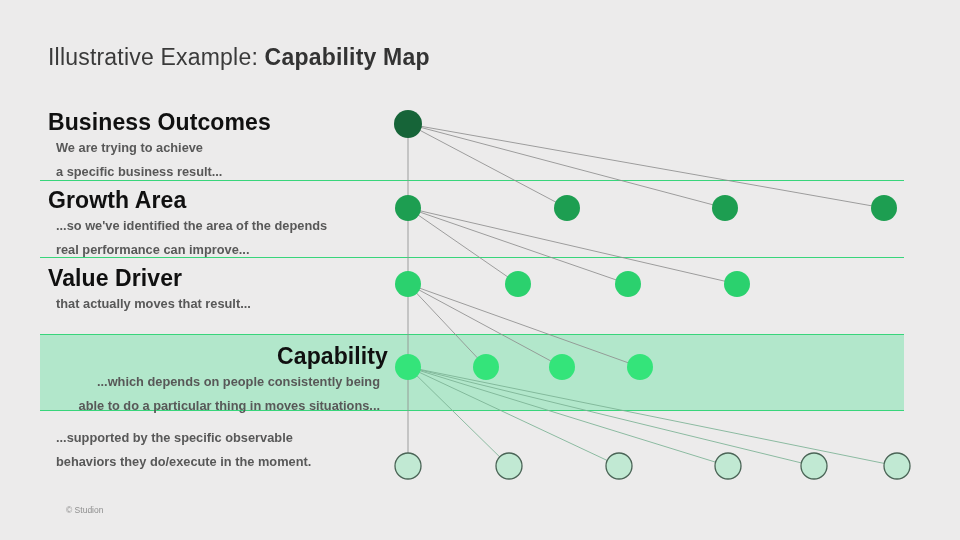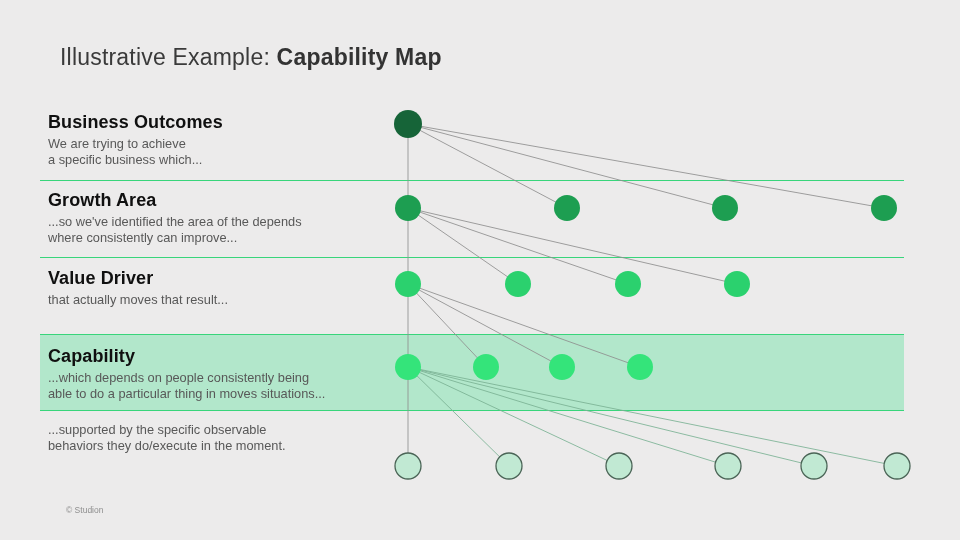--- a/index.html
+++ b/index.html
@@ -1,28 +1,28 @@
 <!DOCTYPE html>
 <html><head>
 <meta charset="utf-8">
 <style>
   html,body{margin:0;padding:0;}
   body{width:960px;height:540px;background:#ecebeb;font-family:"Liberation Sans",sans-serif;}
   .slide{position:relative;width:960px;height:540px;background:#ecebeb;overflow:hidden;}
 
-  .title{position:absolute;left:60px;top:44px;font-size:23px;color:#3a3a3a;letter-spacing:.2px;}
+  .title{position:absolute;left:48px;top:44px;font-size:23px;color:#3a3a3a;letter-spacing:.2px;}
   .title .t-reg{font-weight:500;}
   .title .t-bold{font-weight:700;color:#333;}
 
   .band{position:absolute;left:40px;width:864px;top:334px;height:76px;background:#b2e7cb;}
   .sep{position:absolute;left:40px;width:864px;height:1px;background:#38d57b;}
 
   .row-label{position:absolute;left:48px;width:340px;}
-  .row-label h3{margin:0 0 4px 0;font-size:18px;line-height:20px;font-weight:700;color:#101010;letter-spacing:.1px;}
-  .row-label p{margin:0;font-size:12.8px;line-height:15.5px;color:#585858;}
+  .row-label h3{margin:0 0 4px 0;font-size:23px;line-height:20px;font-weight:700;color:#101010;letter-spacing:.1px;}
+  .row-label p{margin:8px;font-size:12.8px;line-height:15.5px;color:#585858;font-weight:bold;}
 
   .diagram{position:absolute;left:0;top:0;width:960px;height:540px;pointer-events:none;}
 
   .footer{position:absolute;left:38px;top:505px;font-size:8.5px;color:#8f8f8f;padding-left:28px;}
 </style>
 </head>
 <body>
 
 <div class="slide">
 
@@ -35,32 +35,32 @@
   <div id="separators">
       <div class="sep" style="top: 180px; background: rgb(56, 213, 123);"></div>
       <div class="sep" style="top: 257px; background: rgb(56, 213, 123);"></div>
       <div class="sep" style="top: 334px; background: rgb(56, 213, 123);"></div>
       <div class="sep" style="top: 410px; background: rgb(56, 213, 123);"></div>
     </div>
 
   <div class="row-label" style="top: 112px;">
     <h3>Business Outcomes</h3>
     <p>We are trying to achieve</p>
-    <p>a specific business which...</p>
+    <p>a specific business result...</p>
   </div>
   <div class="row-label" style="top: 190px;">
     <h3>Growth Area</h3>
     <p>...so we've identified the area of the depends</p>
-    <p>where consistently can improve...</p>
+    <p>real performance can improve...</p>
   </div>
   <div class="row-label" style="top: 268px;">
     <h3>Value Driver</h3>
     <p>that actually moves that result...</p>
   </div>
-  <div class="row-label" style="top: 346px;">
+  <div class="row-label" style="top: 346px; text-align: right;">
     <h3>Capability</h3>
     <p>...which depends on people consistently being</p>
     <p>able to do a particular thing in moves situations...</p>
   </div>
   <div class="row-label" style="top: 422px;">
     <p>...supported by the specific observable</p>
     <p>behaviors they do/execute in the moment.</p>
   </div>
 
   <svg class="diagram" id="diagram-svg" viewBox="0 0 960 540">

